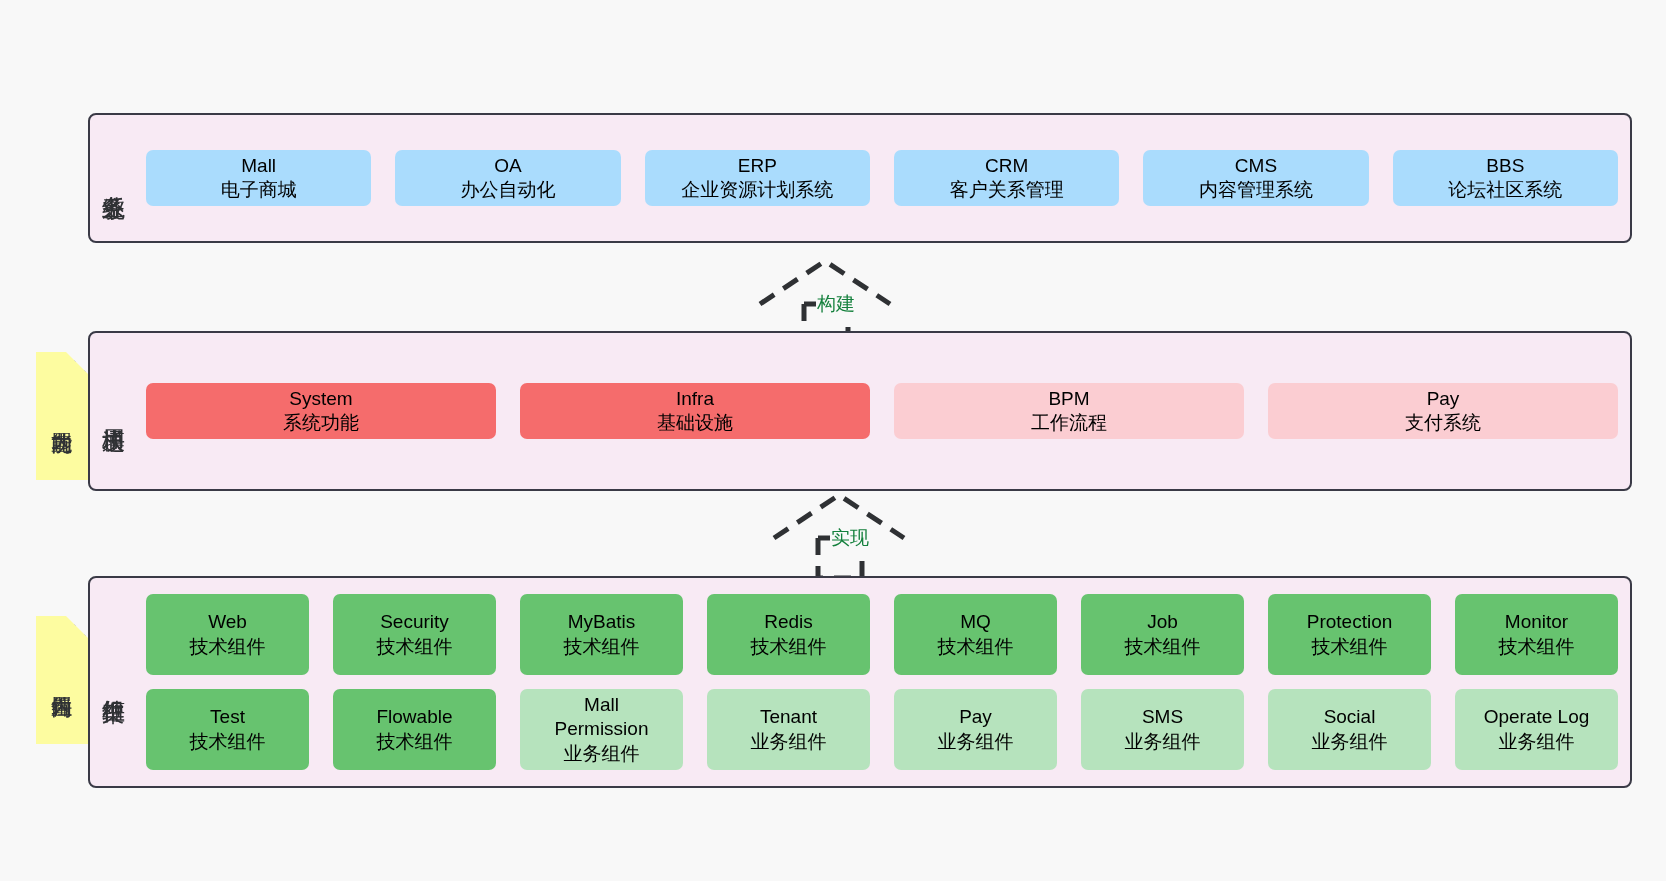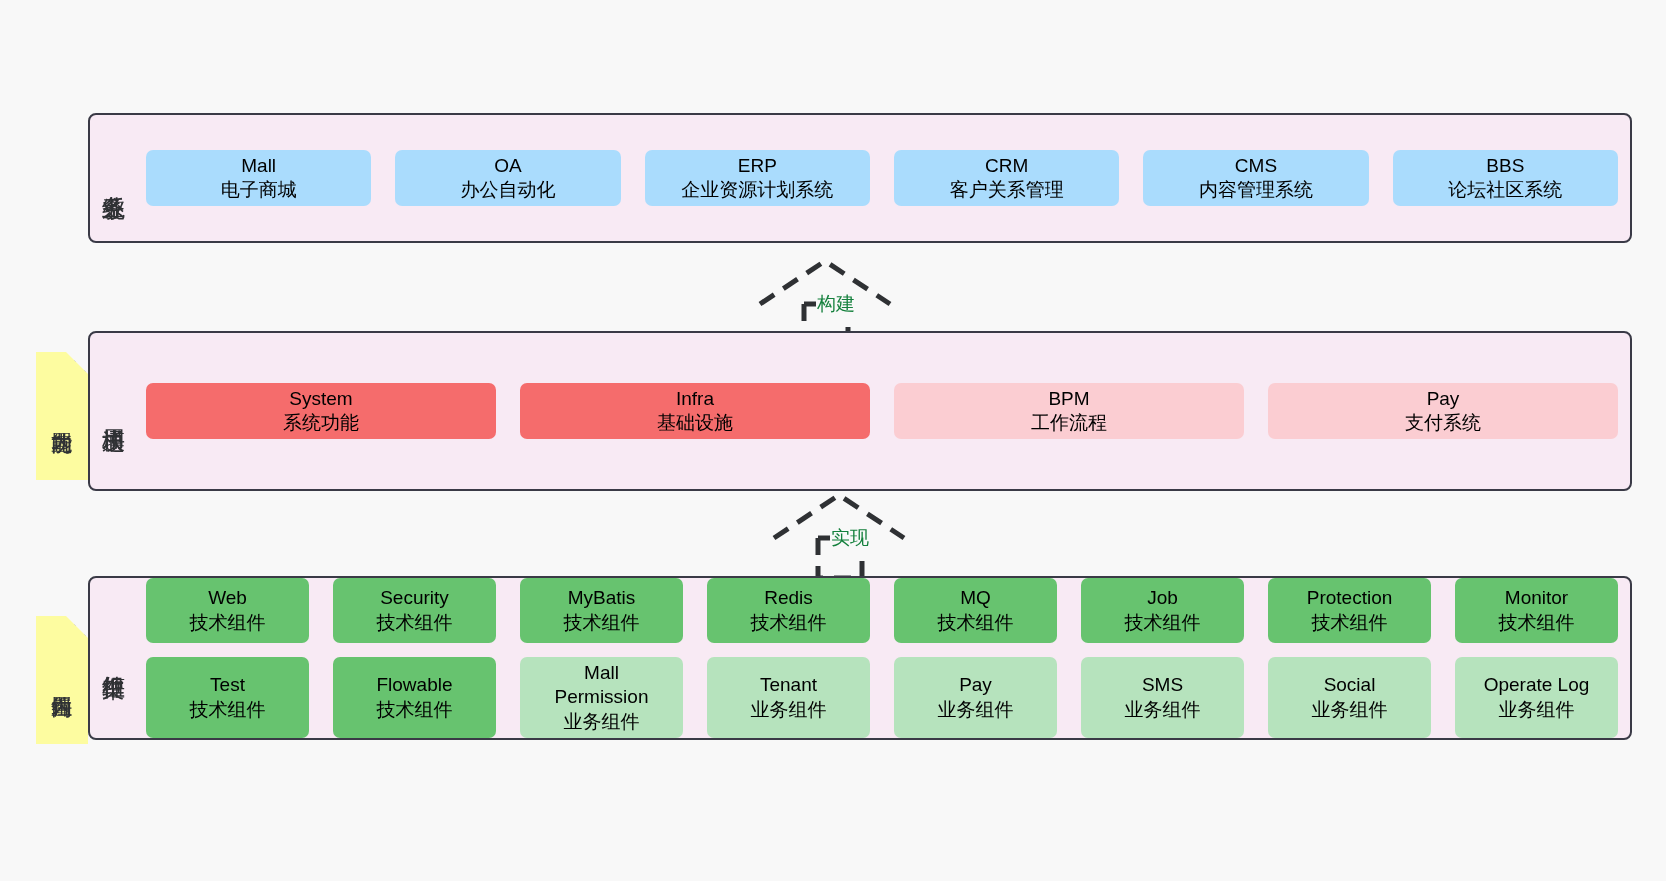--- a/index.html
+++ b/index.html
@@ -209,21 +209,21 @@
       <path d="M48 46 L48 86 L92 86 L92 46" fill="none" stroke="#2f3134" stroke-width="5" stroke-dasharray="17,11" stroke-linecap="butt"></path>
       <path d="M48 46 L92 46" fill="none" stroke="#2f3134" stroke-width="5" stroke-dasharray="17,11" stroke-linecap="butt"></path>
     </svg>
     <span class="connector-label" style="left:60px; top:33px;">实现</span>
   </div>
 
   <div class="note" id="note-1" style="left:36px; top:616px; width:52px; height:128px;">
     <span>内置组件</span>
     <span class="note-fold"></span>
   </div>
-  <div class="layer" id="layer-2" style="left:88px; top:576px; width:1544px; height:164px;">
+  <div class="layer" id="layer-2" style="left:88px; top:576px; width:1544px; height:212px;">
     <div class="layer-label">框架组件</div>
     <div class="layer-body">
 
       <div class="row" style="height:81px;">
         <div class="cell c-green">
           <span class="t1">Web</span>
           <span class="t2">技术组件</span>
         </div>
         <div class="cell c-green">
           <span class="t1">Security</span>

